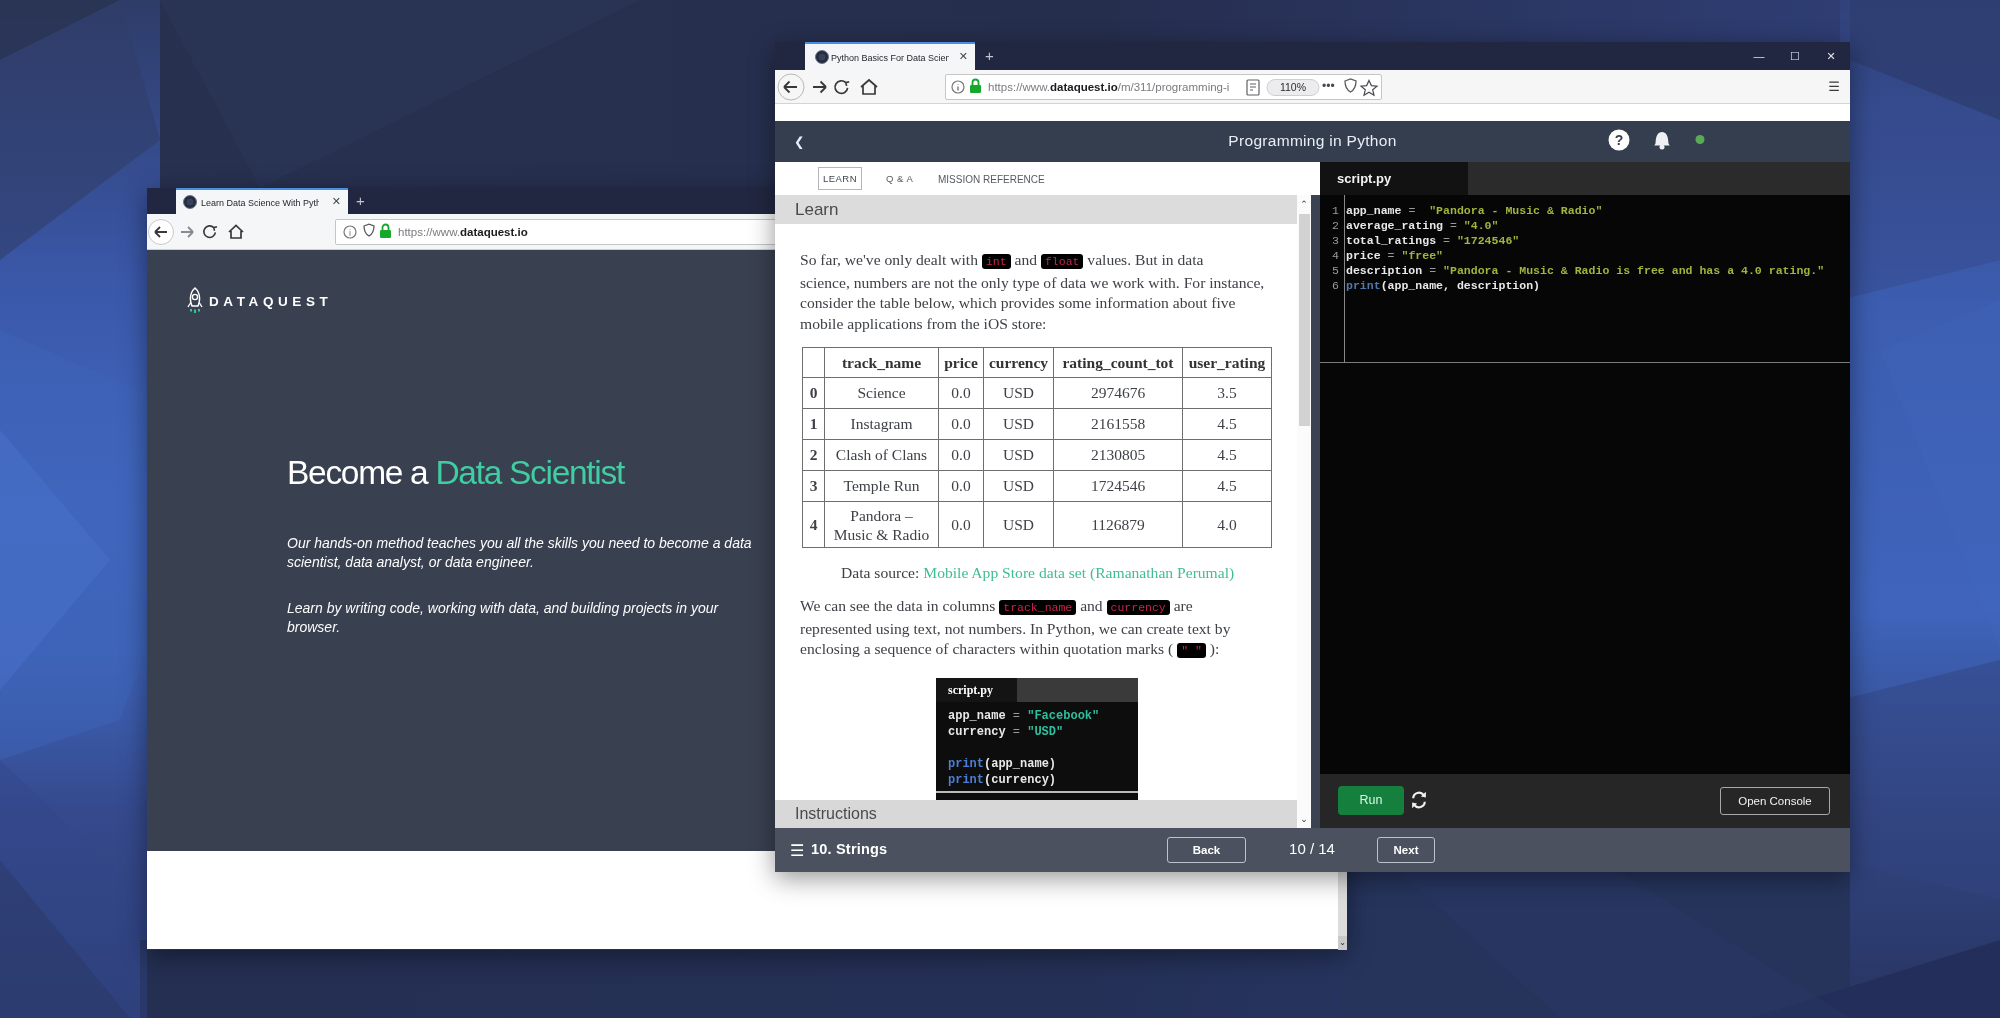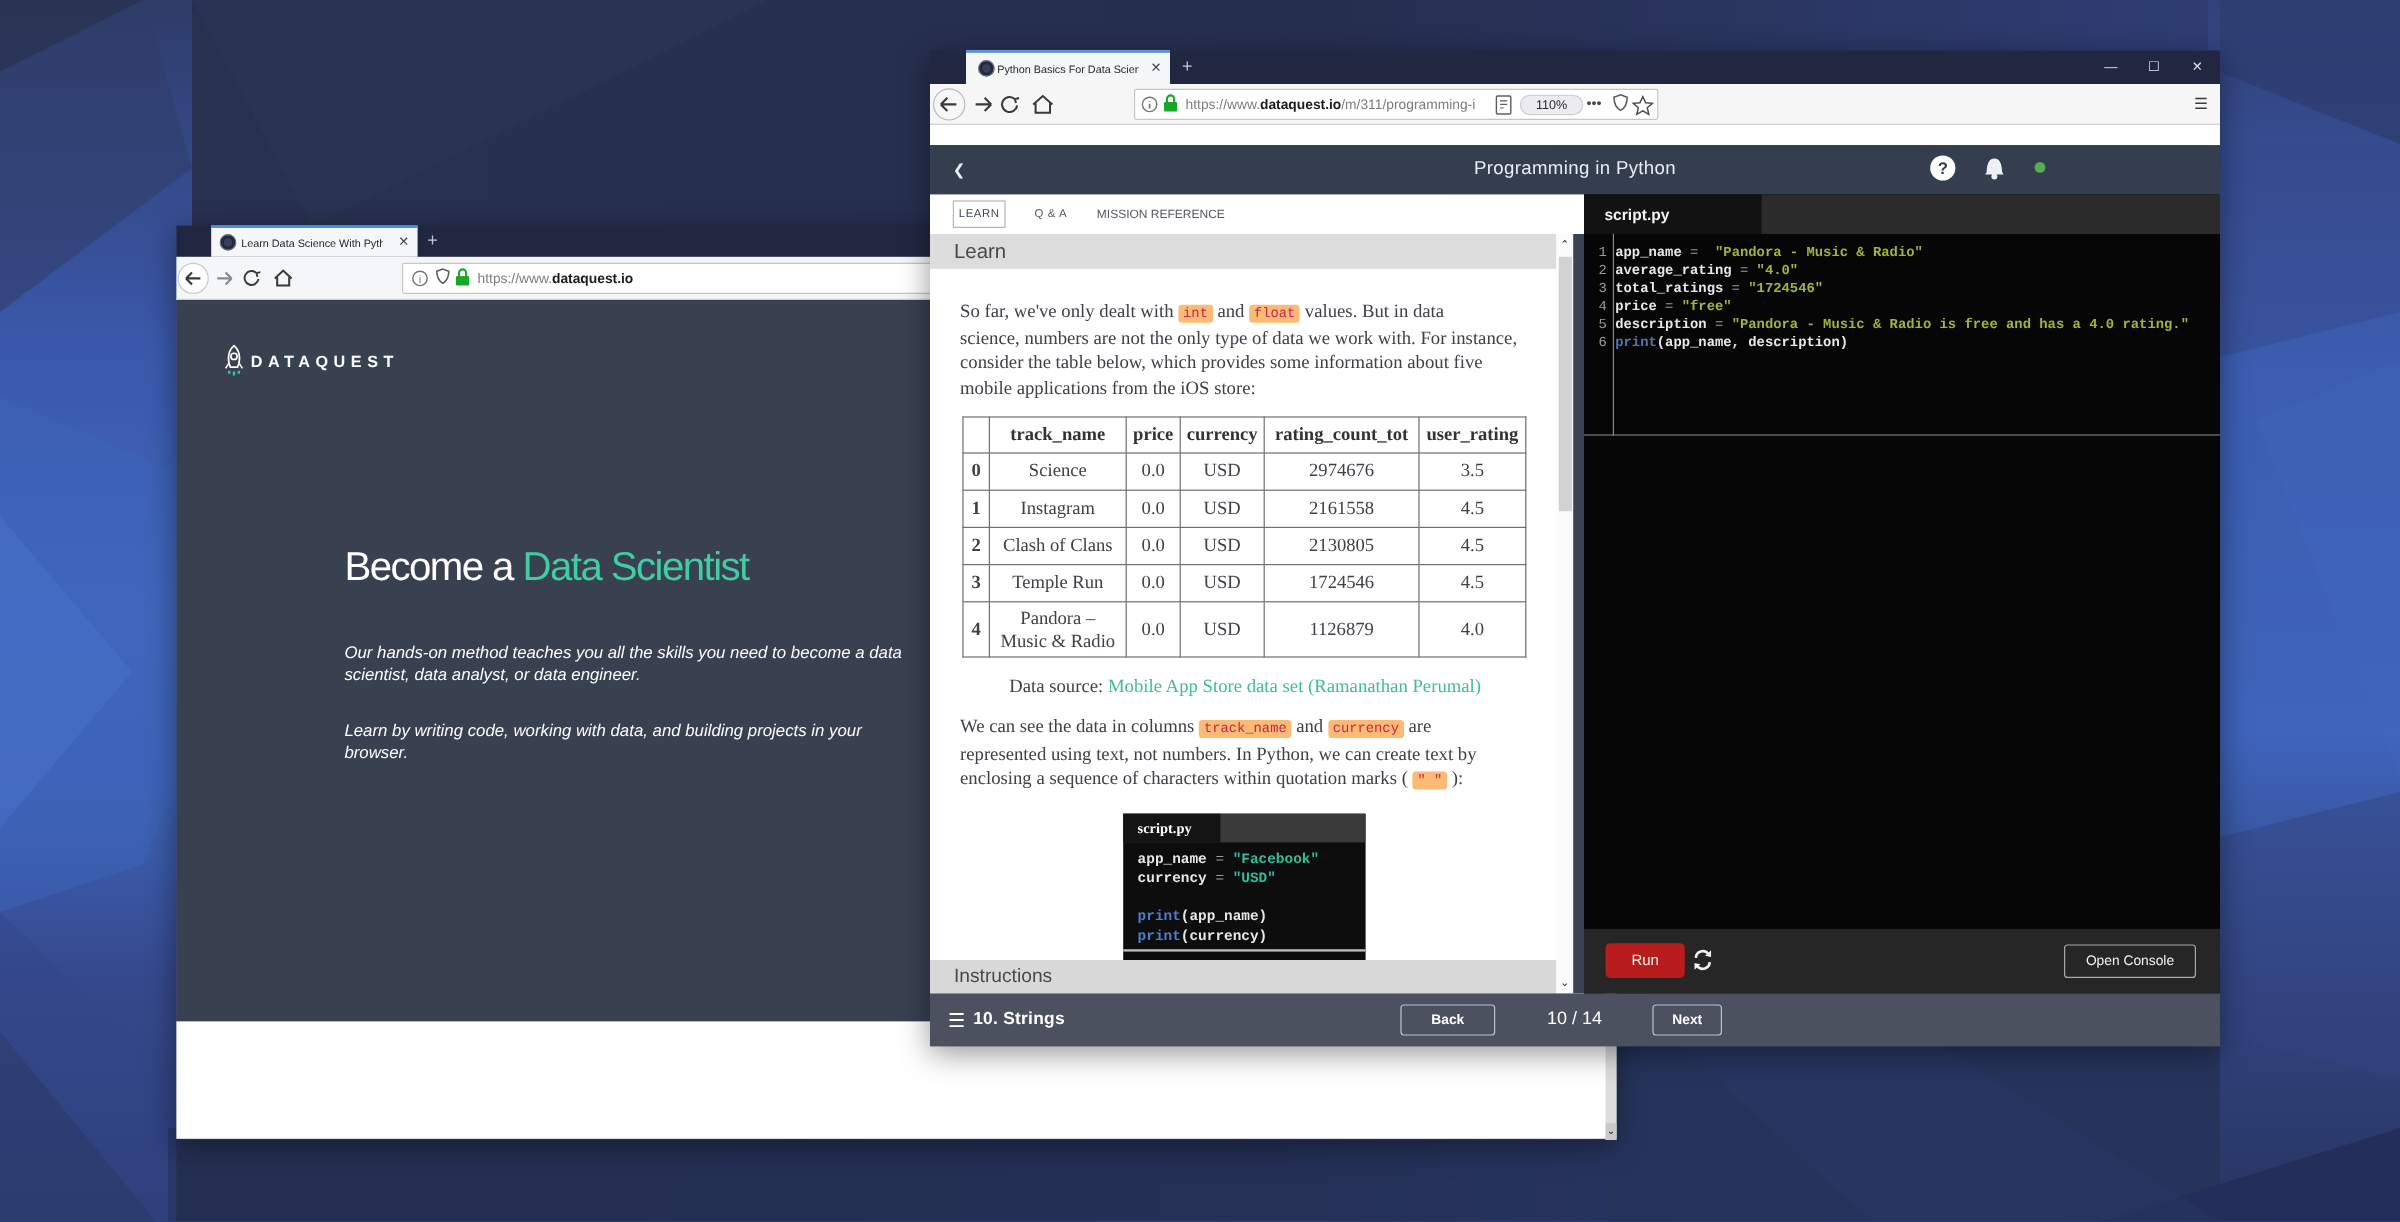--- a/index.html
+++ b/index.html
@@ -40,36 +40,36 @@
   #fw .tab .x { position:absolute; right:7px; top:6px; font-size:11px; color:#45474c; }
   #fw .plus { position:absolute; left:210px; top:5px; color:#c3c7d1; font-size:15px; }
   #fw .wc { position:absolute; top:0; height:28px; color:#dfe3ec; font-size:11px; line-height:28px; text-align:center; width:30px; }
   #fw .nav { height:34px; background:#f6f6f7; border-bottom:1px solid #d4d4d8; position:relative; }
   #fw .urlbar { position:absolute; left:170px; top:4px; width:437px; height:26px; background:#fff; border:1px solid #c6c6c9; border-radius:2px; }
   #fw .strip { height:17px; background:#fff; }
   #fw .apphdr { height:41px; background:#353e4f; position:relative; color:#e9edf4; }
   #fw .apphdr .back { position:absolute; left:19px; top:13px; font-size:12.5px; }
   #fw .apphdr .title { position:absolute; left:0; width:100%; text-align:center; top:11px; font-size:15.5px; letter-spacing:0.3px; }
   #fw .main { height:666px; display:flex; position:relative; }
-  #fw .left { width:545px; background:#fff; position:relative; overflow:hidden; }
+  #fw .left { width:545px; background:#fff; position:relative; overflow:hidden;padding-left:24px; }
   #fw .right { width:530px; background:#060606; position:relative; }
 
   
   .ltabs { height:33px; position:relative; }
   .ltabs .box { position:absolute; left:19px; top:5px; width:44px; height:23px; border:1px solid #b6b6ba; font-size:9.5px; color:#3f4654; text-align:center; line-height:21px; letter-spacing:0.5px; }
   .ltabs .qa { position:absolute; left:87px; top:11px; font-size:9.5px; color:#555962; letter-spacing:0.5px; }
   .ltabs .mr { position:absolute; left:139px; top:11.5px; font-size:10px; color:#555962; letter-spacing:0; }
   .learnbar { position:absolute; left:0; top:33px; width:522px; height:29px; background:#dcdcdc; font-size:17px; color:#4a4a4a; line-height:29px; padding-left:20px; }
   .lbody { position:absolute; left:0; top:62px; width:524px; height:576px; font-family:"Liberation Serif", serif; color:#3e4147; font-size:15.6px; }
   .lbody p { position:absolute; left:25px; width:476px; line-height:20.7px; }
   .lbody .par1 { top:26px; }
   .lbody .par2 { top:372px; }
   .lbody .dsrc { position:absolute; left:66px; top:340px; }
   .lbody .dsrc a { color:#41bd92; text-decoration:none; }
-  code.chip { font-family:"Liberation Mono", monospace; font-size:11.5px; color:#c7254e; background:#fdba74; padding:1px 4px; border-radius:3px; }
+  code.chip { font-family:"Liberation Mono", monospace; font-size:11.5px; color:#c7254e; background:#000000; padding:1px 4px; border-radius:3px; }
   .instr { position:absolute; left:0; top:638px; width:522px; height:28px; background:#d8d8d8; font-size:16px; color:#4a4a4a; line-height:28px; padding-left:20px; }
   .lscroll { position:absolute; left:522px; top:33px; width:14px; height:633px; background:#fbfbfb; }
   .ldiv { position:absolute; left:536px; top:33px; width:9px; height:633px; background:#3b4252; }
   .lscroll .up { position:absolute; top:2px; left:0; width:14px; height:14px; color:#333; font-size:9px; text-align:center; line-height:14px; }
   .lscroll .dn { position:absolute; bottom:2px; left:0; width:14px; height:14px; color:#333; font-size:9px; text-align:center; line-height:14px; }
   .lscroll .thumb { position:absolute; top:19px; left:1.5px; width:11px; height:212px; background:#d2d2d2; }
 
   
   .dtable { position:absolute; left:27px; top:123px; border-collapse:collapse; font-size:15.5px; color:#3e4147; }
   .dtable th, .dtable td { border:1px solid #6f6f6f; text-align:center; padding:0; }
@@ -96,21 +96,21 @@
   .etabs { height:33px; background:#2b2b2b; }
   .etab { width:148px; height:33px; background:#121212; color:#f2f2f2; font-size:13px; font-weight:bold; line-height:33px; padding-left:17px; }
   .ecode { position:absolute; left:0; top:33px; width:530px; height:168px; border-bottom:1px solid #7a7a7a; }
   .ecode pre { font-family:"Liberation Mono", monospace; font-size:11.55px; font-weight:bold; line-height:15px; color:#e8e8e8; margin:8px 0 0 0; }
   .gut { display:inline-block; width:19px; text-align:right; color:#9a9a9a; font-weight:normal; margin-right:7px; }
   .gline { position:absolute; left:23.5px; top:0; width:1px; height:168px; background:#888; }
   .ecode .s { color:#a3b33c; }
   .ecode .k { color:#5078ad; }
   .ecode .o { color:#9a9a9a; font-weight:normal; }
   .ebar { position:absolute; left:0; top:612px; width:530px; height:54px; background:#262626; }
-  .runbtn { position:absolute; left:18px; top:12px; width:66px; height:29px; background:#b91c1c; border-radius:4px; color:#dff4e9; font-size:12.5px; text-align:center; line-height:29px; }
+  .runbtn { position:absolute; left:18px; top:12px; width:66px; height:29px; background:#15803d; border-radius:4px; color:#dff4e9; font-size:12.5px; text-align:center; line-height:29px; }
   .ocbtn { position:absolute; right:20px; top:13px; width:110px; height:28px; border:1px solid #a8a8a8; border-radius:3px; color:#f2f2f2; font-size:11.5px; text-align:center; line-height:26px; }
 
   
   .mbar { height:44px; background:#4b515e; position:relative; color:#fff; }
   .mbar .ham { position:absolute; left:15px; top:13px; font-size:16px; color:#fff; }
   .mbar .mtitle { position:absolute; left:36px; top:13px; font-size:14.5px; font-weight:bold; letter-spacing:0.2px; }
   .mbar .backb { position:absolute; left:392px; top:9px; width:79px; height:26px; border:1px solid #bcc3cf; border-radius:3px; font-size:11.5px; font-weight:bold; text-align:center; line-height:24px; }
   .mbar .cnt { position:absolute; left:487px; top:12px; width:100px; text-align:center; font-size:15px; }
   .mbar .nextb { position:absolute; left:602px; top:9px; width:58px; height:26px; border:1px solid #bcc3cf; border-radius:3px; font-size:11.5px; font-weight:bold; text-align:center; line-height:24px; }
 </style>

